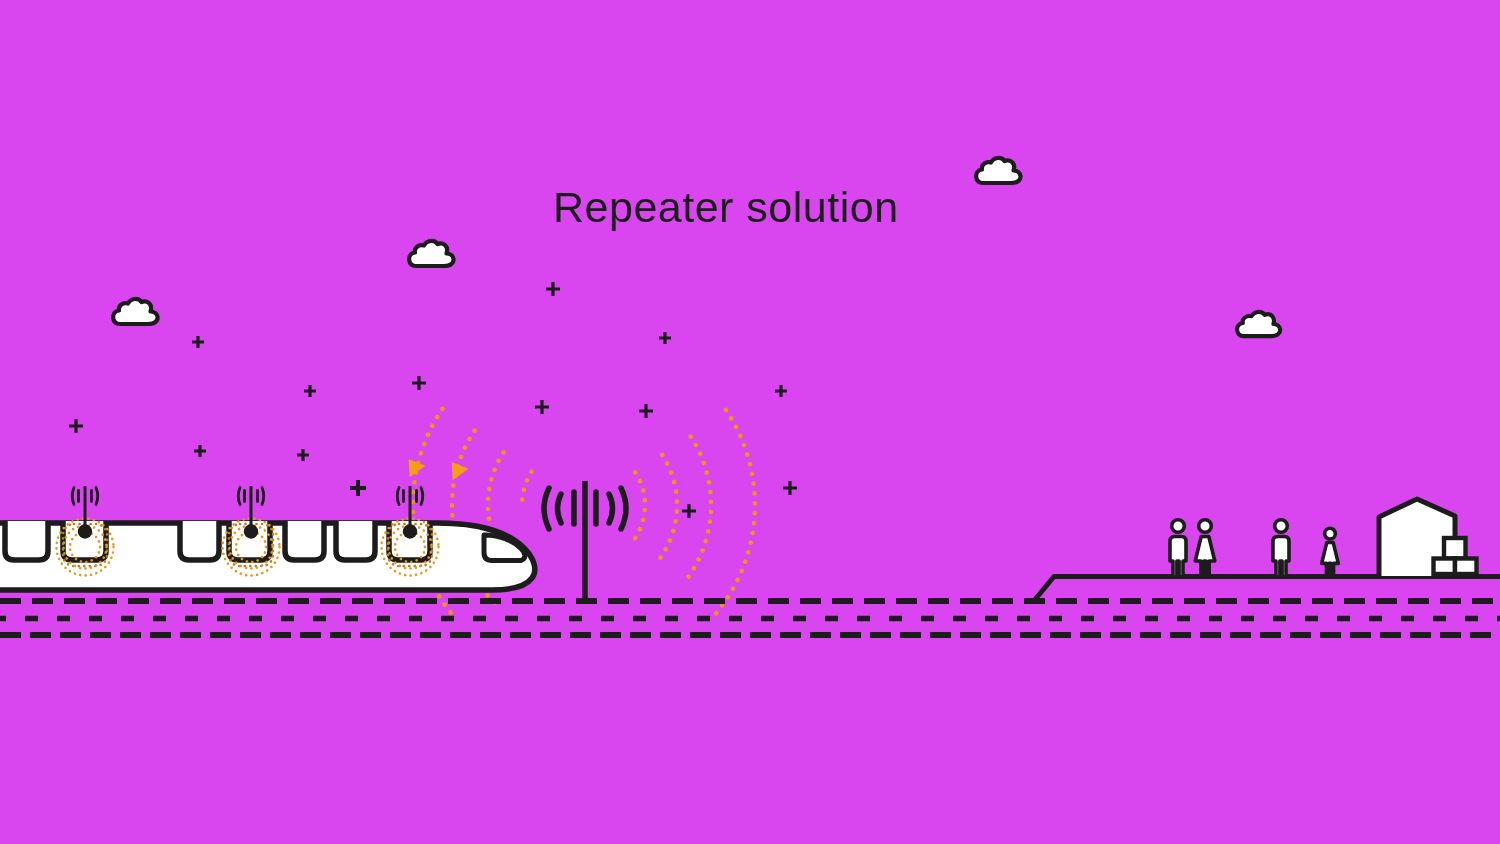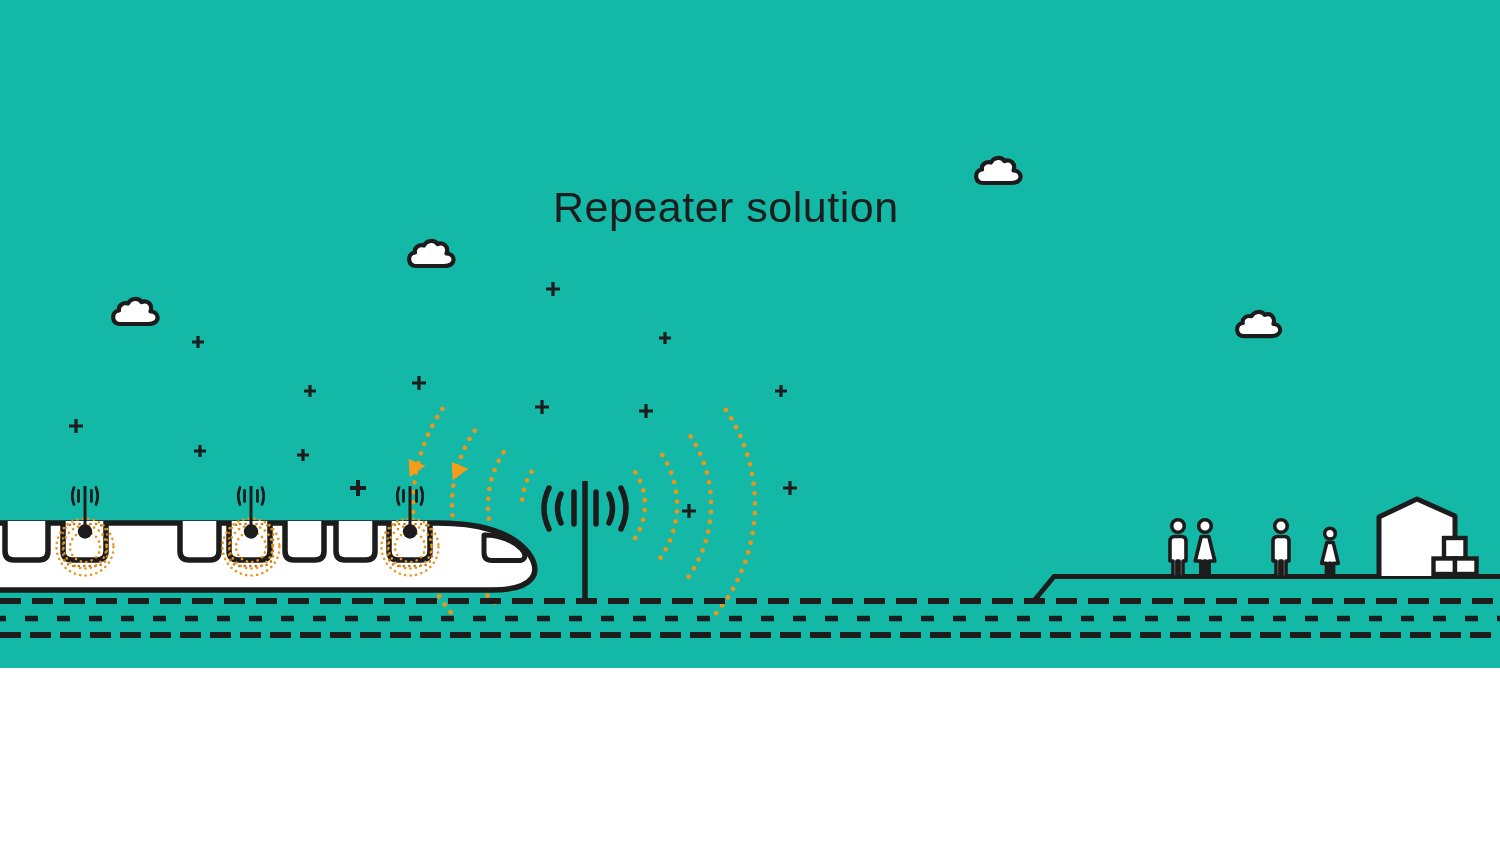--- a/index.html
+++ b/index.html
@@ -1,19 +1,19 @@
 <!DOCTYPE html>
 <html><head>
 <meta charset="utf-8">
 <style>
   html,body{margin:0;padding:0;background:#fff;}
   .stage{
     position:relative;
-    width:1500px;height:668px;
-    background:#14b8a6;
+    width:1500px;height:844px;
+    background:#d946ef;
     overflow:hidden;
     font-family:"Liberation Sans", sans-serif;
     text-decoration:underline;
   }
   svg{display:block;}
   text.title{
     font-family:"Liberation Sans", sans-serif;
     font-size:43px;
     font-weight:300;
     letter-spacing:0.5px;

